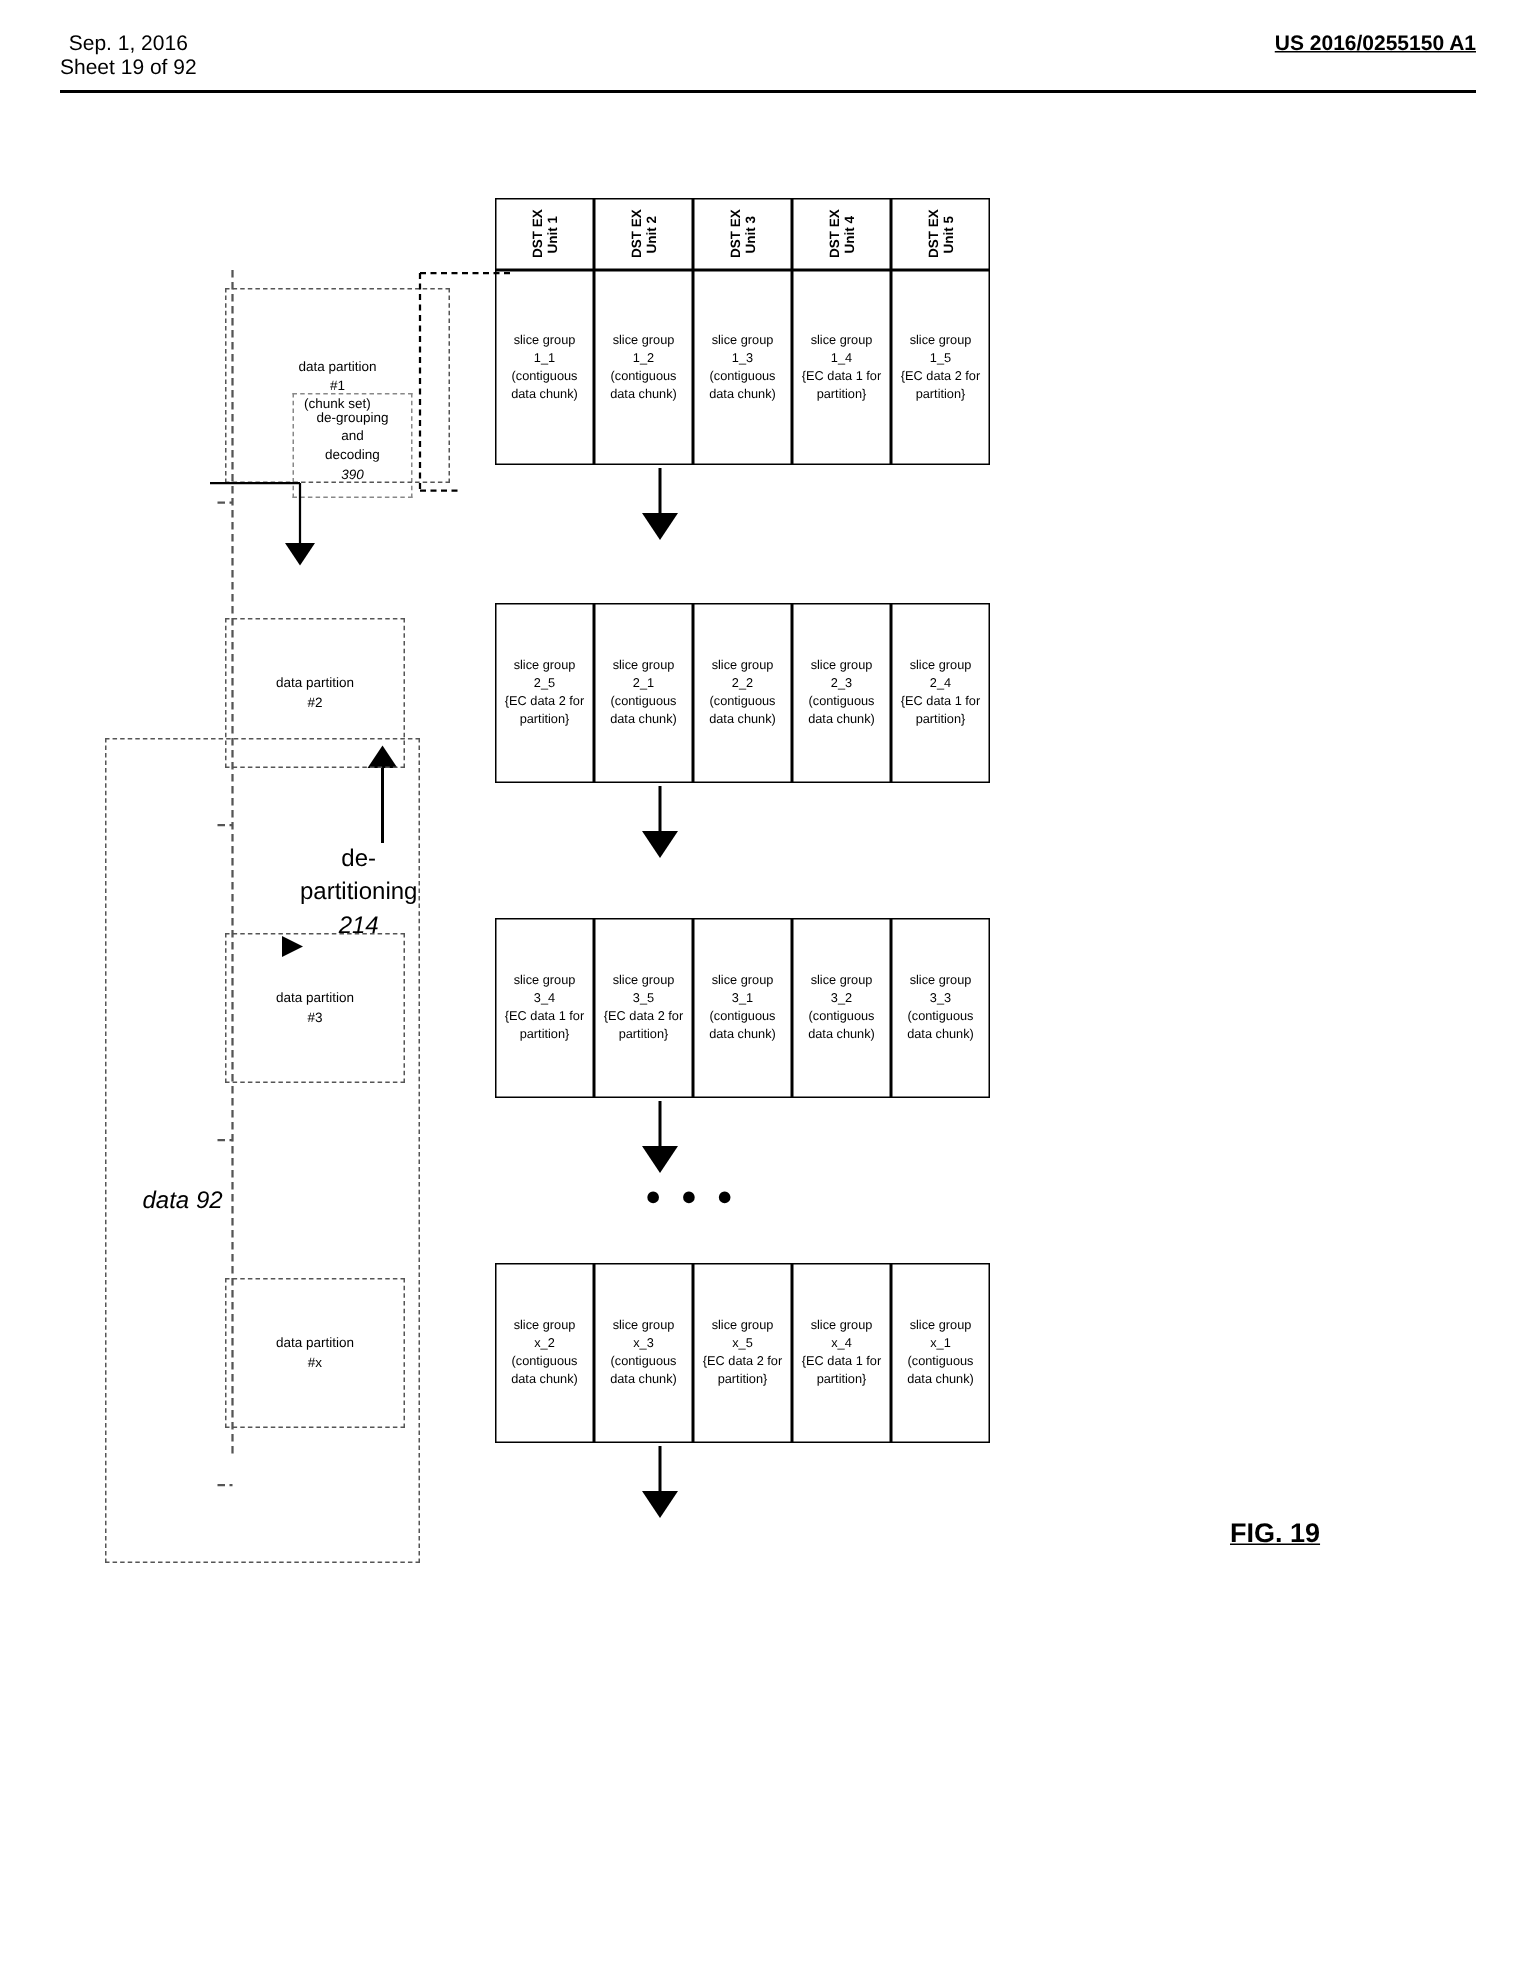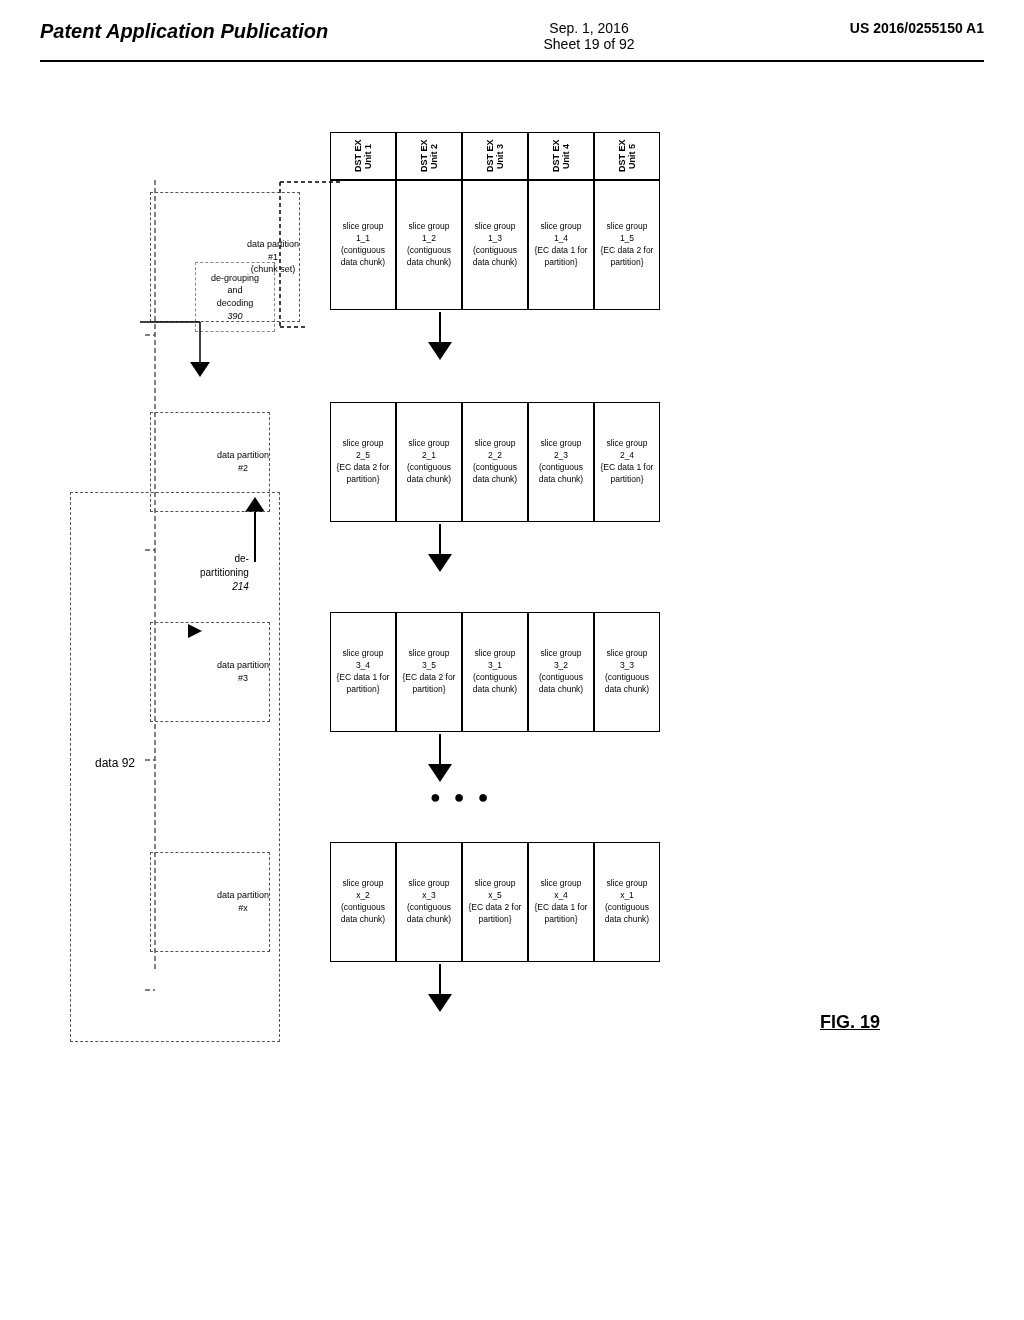--- a/index.html
+++ b/index.html
@@ -35,20 +35,21 @@
       font-style: italic;
       max-width: 380px;
     }
     .header-center {
       font-size: 14px;
       text-align: center;
     }
     .header-right {
       font-size: 14px;
       font-weight: bold;
+      text-decoration: underline;
     }
 
     
     .diagram-area {
       position: relative;
       margin: 0 auto;
       width: 950px;
       height: 1150px;
     }
 
@@ -79,21 +80,21 @@
       align-items: center;
       justify-content: center;
     }
 
     .partition-label-box {
       position: absolute;
       border: 1.5px dashed #555;
       font-size: 10px;
       text-align: center;
       display: flex;
-      align-items: flex-end;
+      align-items: center;
       justify-content: center;
       flex-direction: column;
       line-height: 1.3;
     }
 
     .slice-cell {
       border: 1px solid #000;
       font-size: 9px;
       text-align: center;
       display: flex;
@@ -130,34 +131,33 @@
       font-weight: bold;
       text-decoration: underline;
     }
   </style>
 </head>
 <body>
 
 <div class="page">
 
   <div class="header">
-    <div class="header-left">Patent Application Publication</div>
     <div class="header-center">
       <span>Sep. 1, 2016</span><br>
       <span>Sheet 19 of 92</span>
     </div>
     <div class="header-right">US 2016/0255150 A1</div>
   </div>
 
   <div class="diagram-area">
 
     <div class="data-box" style="left:30px; top:400px; width:210px; height:550px;"></div>
-    <div class="label" style="left:55px; top:664px; font-size:12px;">data 92</div>
-
-    <div class="label" style="left:160px; top:460px; font-size:10px; text-align:right; line-height:1.4;">
+    <div class="label" style="left:55px; top:700px; font-size:16px;font-style:italic;">data 92</div>
+
+    <div class="label" style="left:160px; top:470px; font-size:16px; text-align:center; line-height:1.4;">
       de-<br>partitioning<br><span style="font-style:italic;">214</span>
     </div>
 
     <div style="position:absolute; left:148px; top:532px; display:flex; align-items:center;">
       <div style="width:0;height:0;border-top:7px solid transparent;border-bottom:7px solid transparent;border-left:14px solid #000;"></div>
     </div>
 
     <svg style="position:absolute; left:30px; top:400px; width:250px; height:120px;">
 
       <line x1="185" y1="70" x2="185" y2="20" stroke="#000" stroke-width="2"></line>

